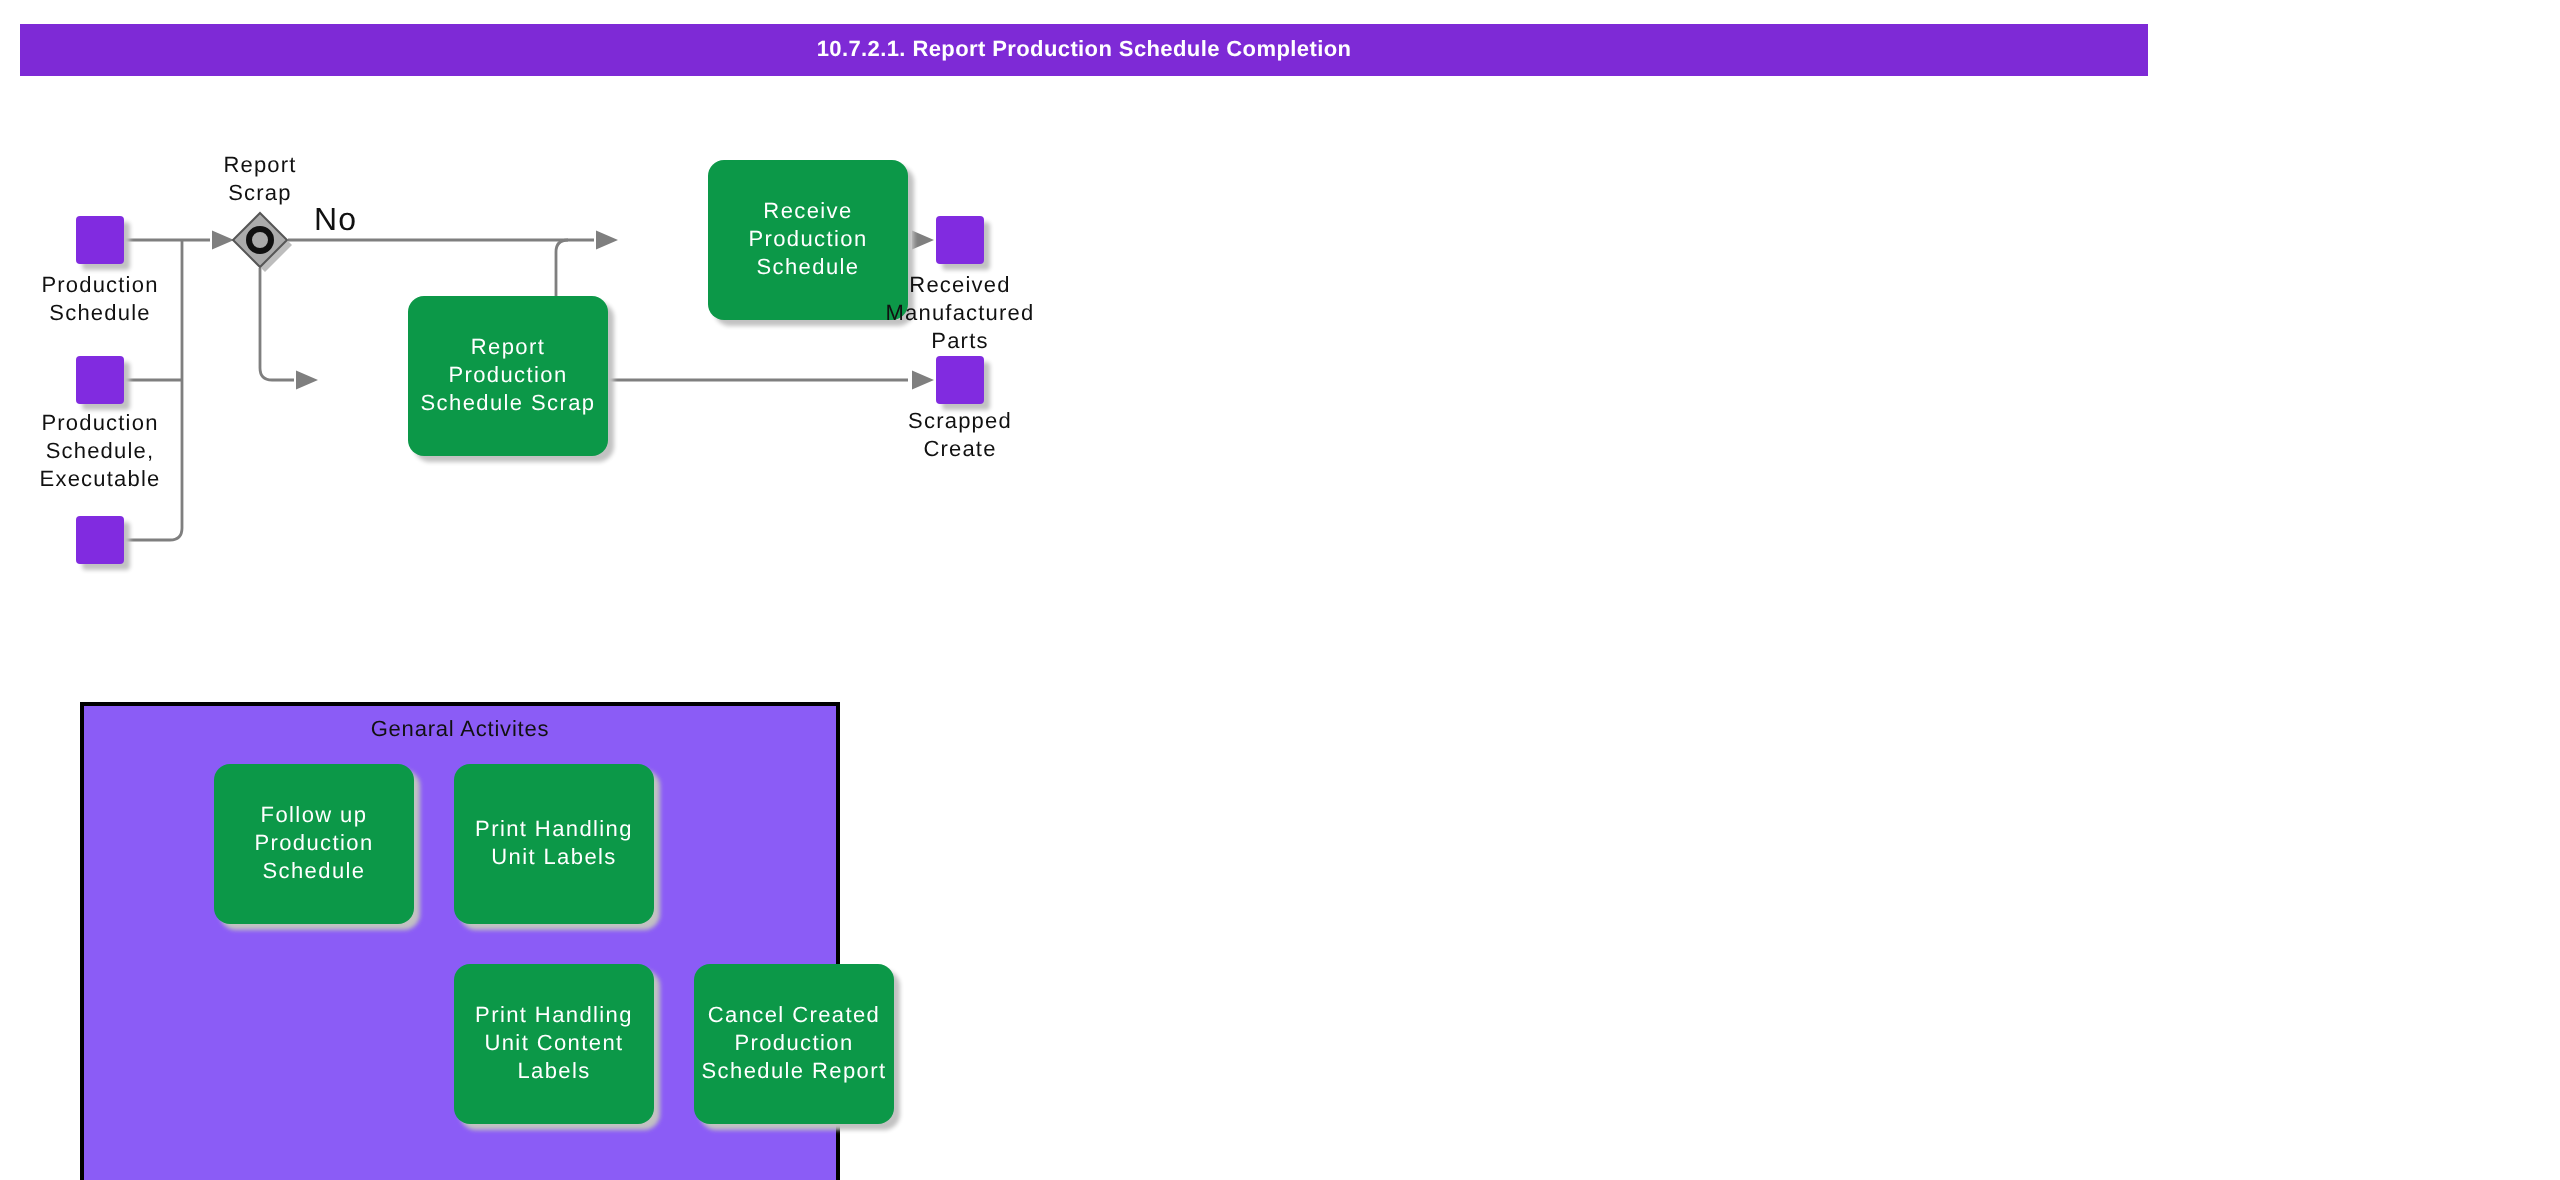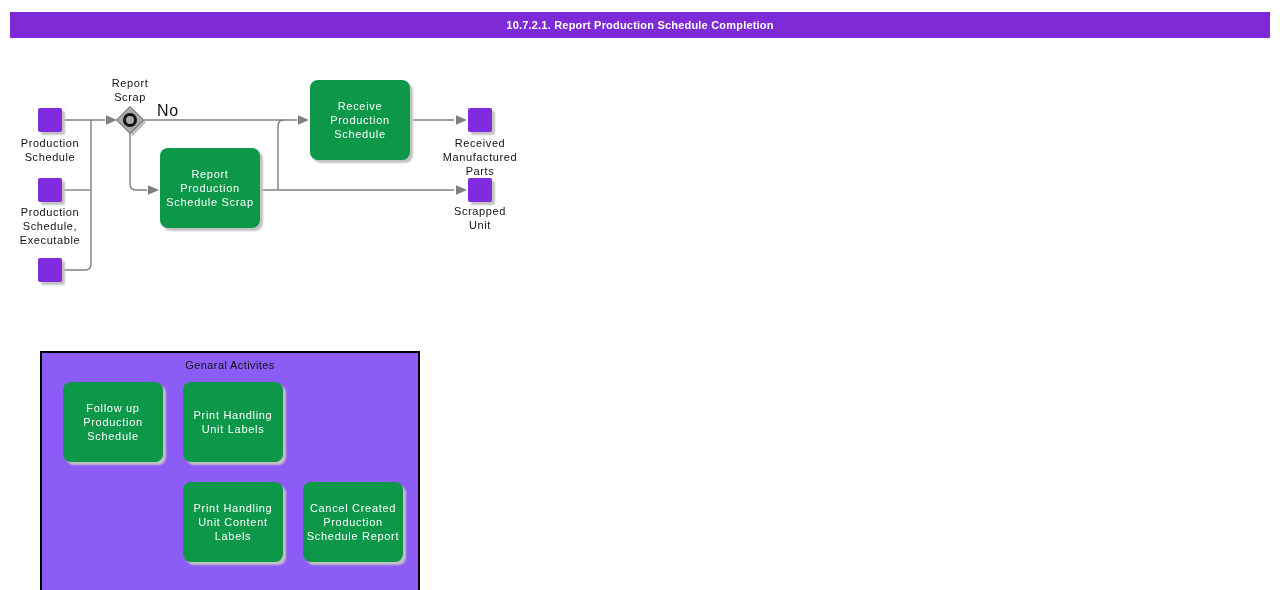--- a/index.html
+++ b/index.html
@@ -2,37 +2,37 @@
 <html><head>
 <meta charset="utf-8">
 <style>
   html,body{margin:0;padding:0;}
   body{
     width:1280px;height:590px;background:#ffffff;overflow:hidden;position:relative;
     font-family:"Liberation Sans","DejaVu Sans",sans-serif;
   }
   .stage{position:absolute;inset:0;}
   .titlebar{
-    position:absolute;left:10px;top:12px;width:1260px;height:26px;
+    position:absolute;left:10px;top:12px;width:1064px;height:26px;
     background:#7e2ad6;display:flex;align-items:center;justify-content:center;
   }
   .titlebar span{color:#ffffff;font-size:11px;font-weight:bold;letter-spacing:0.2px;}
   .connectors{position:absolute;left:0;top:0;pointer-events:none;}
   .psq{
     position:absolute;width:24px;height:24px;background:#812be0;border-radius:2px;
     box-shadow:3px 3px 2px #c2c2c2;
   }
   .nodelbl{
     position:absolute;color:#111111;font-size:11px;line-height:14px;text-align:center;
     white-space:pre-line;letter-spacing:0.6px;
   }
   .no-lbl{text-align:left;font-size:16px;letter-spacing:0.6px;}
   .act{
     position:absolute;width:100px;height:80px;background:#0c9848;border-radius:8px;
-    box-shadow:3px 3px 2px #c2c2c2;display:flex;align-items:center;justify-content:center;
+    box-shadow:3px 3px 2px #c2c2c2;display:flex;align-items:center;justify-content:center;margin-left:44px;
   }
   .act-txt{
     color:#ffffff;font-size:11px;line-height:14px;text-align:center;white-space:pre-line;
     letter-spacing:0.7px;
   }
   .dec-svg{position:absolute;left:112px;top:102px;}
   .genbox{
     position:absolute;left:40px;top:351px;width:380px;height:284px;
     border:2px solid #000000;background:#8b5cf6;box-sizing:border-box;
   }
@@ -101,21 +101,21 @@
 Schedule Scrap</span>
   </div>
 
   <div class="psq" style="left:468px;top:108px"></div>
   <div class="nodelbl" style="left:430px;top:136px;width:100px">Received
 Manufactured
 Parts</div>
 
   <div class="psq" style="left:468px;top:178px"></div>
   <div class="nodelbl" style="left:430px;top:204px;width:100px">Scrapped
-Unit</div>
+Create</div>
 
   <div class="genbox">
     <div class="gen-title">Genaral Activites</div>
 
     <div class="act" style="left:21px;top:29px">
       <span class="act-txt">Follow up
 Production
 Schedule</span>
     </div>
     <div class="act" style="left:141px;top:29px">

